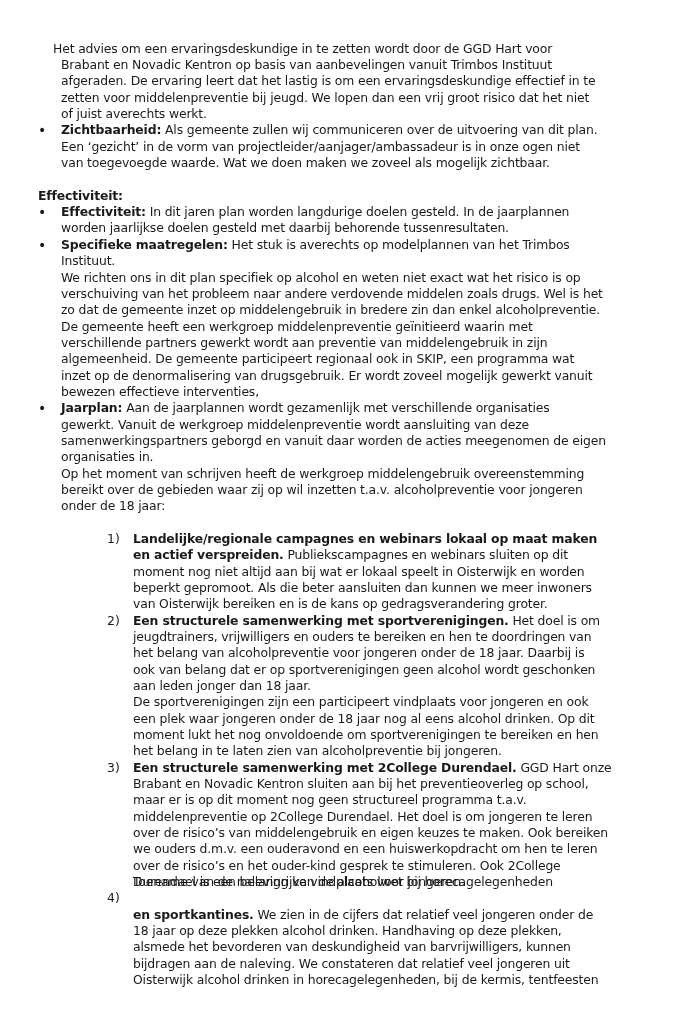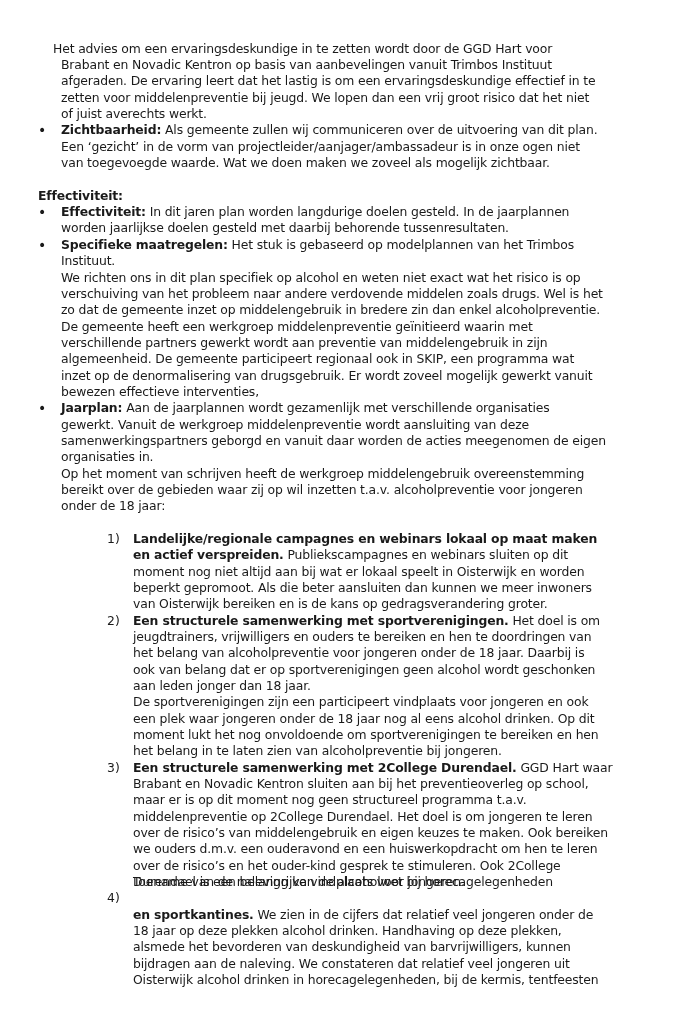--- a/index.html
+++ b/index.html
@@ -34,21 +34,21 @@
   <div class="line" style="left:38px;top:188px;font-weight:bold">Effectiviteit:</div>
 
   <div>
     <span class="bullet" style="left:38px;top:204px">•</span>
     <div class="line" style="left:61px;top:204px"><b>Effectiviteit:</b><span> In dit jaren plan worden langdurige doelen gesteld. In de jaarplannen</span></div>
     <div class="line" style="left:61px;top:220px">worden jaarlijkse doelen gesteld met daarbij behorende tussenresultaten.</div>
   </div>
 
   <div>
     <span class="bullet" style="left:38px;top:237px">•</span>
-    <div class="line" style="left:61px;top:237px"><b>Specifieke maatregelen:</b><span> Het stuk is gebaseerd op modelplannen van het Trimbos</span></div>
+    <div class="line" style="left:61px;top:237px"><b>Specifieke maatregelen:</b><span> Het stuk is averechts op modelplannen van het Trimbos</span></div>
     <div class="line" style="left:61px;top:253px">Instituut.</div>
     <div class="line" style="left:61px;top:270px">We richten ons in dit plan specifiek op alcohol en weten niet exact wat het risico is op</div>
     <div class="line" style="left:61px;top:286px">verschuiving van het probleem naar andere verdovende middelen zoals drugs. Wel is het</div>
     <div class="line" style="left:61px;top:302px">zo dat de gemeente inzet op middelengebruik in bredere zin dan enkel alcoholpreventie.</div>
     <div class="line" style="left:61px;top:319px">De gemeente heeft een werkgroep middelenpreventie geïnitieerd waarin met</div>
     <div class="line" style="left:61px;top:335px">verschillende partners gewerkt wordt aan preventie van middelengebruik in zijn</div>
     <div class="line" style="left:61px;top:351px">algemeenheid. De gemeente participeert regionaal ook in SKIP, een programma wat</div>
     <div class="line" style="left:61px;top:368px">inzet op de denormalisering van drugsgebruik. Er wordt zoveel mogelijk gewerkt vanuit</div>
     <div class="line" style="left:61px;top:384px">bewezen effectieve interventies,</div>
   </div>
@@ -83,21 +83,21 @@
       <div class="line" style="left:133px;top:662px">ook van belang dat er op sportverenigingen geen alcohol wordt geschonken</div>
       <div class="line" style="left:133px;top:678px">aan leden jonger dan 18 jaar.</div>
       <div class="line" style="left:133px;top:694px">De sportverenigingen zijn een participeert vindplaats voor jongeren en ook</div>
       <div class="line" style="left:133px;top:711px">een plek waar jongeren onder de 18 jaar nog al eens alcohol drinken. Op dit</div>
       <div class="line" style="left:133px;top:727px">moment lukt het nog onvoldoende om sportverenigingen te bereiken en hen</div>
       <div class="line" style="left:133px;top:743px">het belang in te laten zien van alcoholpreventie bij jongeren.</div>
     </div>
 
     <div>
       <span class="num" style="left:107px;top:760px">3)</span>
-      <div class="line" style="left:133px;top:760px"><b>Een structurele samenwerking met 2College Durendael.</b><span> GGD Hart waar</span></div>
+      <div class="line" style="left:133px;top:760px"><b>Een structurele samenwerking met 2College Durendael.</b><span> GGD Hart onze</span></div>
       <div class="line" style="left:133px;top:776px">Brabant en Novadic Kentron sluiten aan bij het preventieoverleg op school,</div>
       <div class="line" style="left:133px;top:792px">maar er is op dit moment nog geen structureel programma t.a.v.</div>
       <div class="line" style="left:133px;top:809px">middelenpreventie op 2College Durendael. Het doel is om jongeren te leren</div>
       <div class="line" style="left:133px;top:825px">over de risico’s van middelengebruik en eigen keuzes te maken. Ook bereiken</div>
       <div class="line" style="left:133px;top:841px">we ouders d.m.v. een ouderavond en een huiswerkopdracht om hen te leren</div>
       <div class="line" style="left:133px;top:858px">over de risico’s en het ouder-kind gesprek te stimuleren. Ook 2College</div>
       <div class="line" style="left:133px;top:874px">Durendael is een belangrijke vindplaats voor jongeren.</div>
     </div>
 
     <div>

